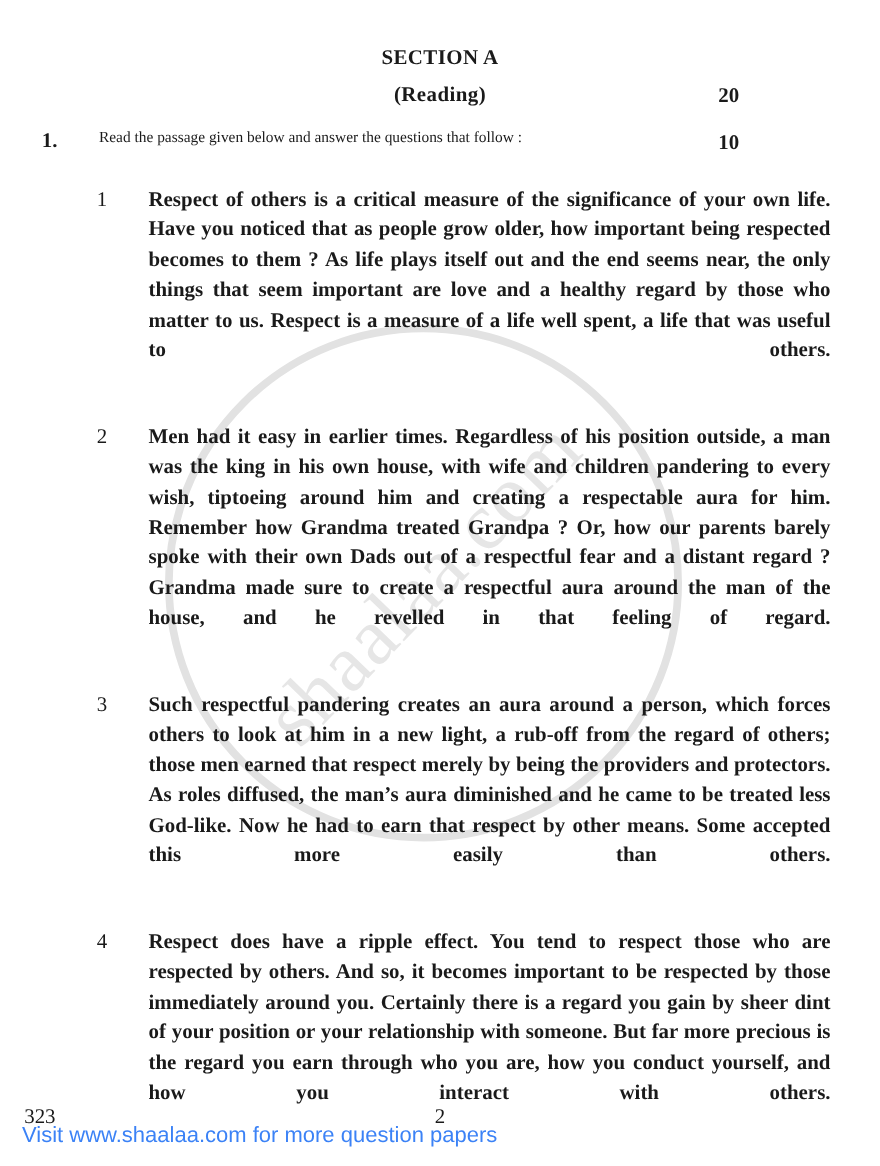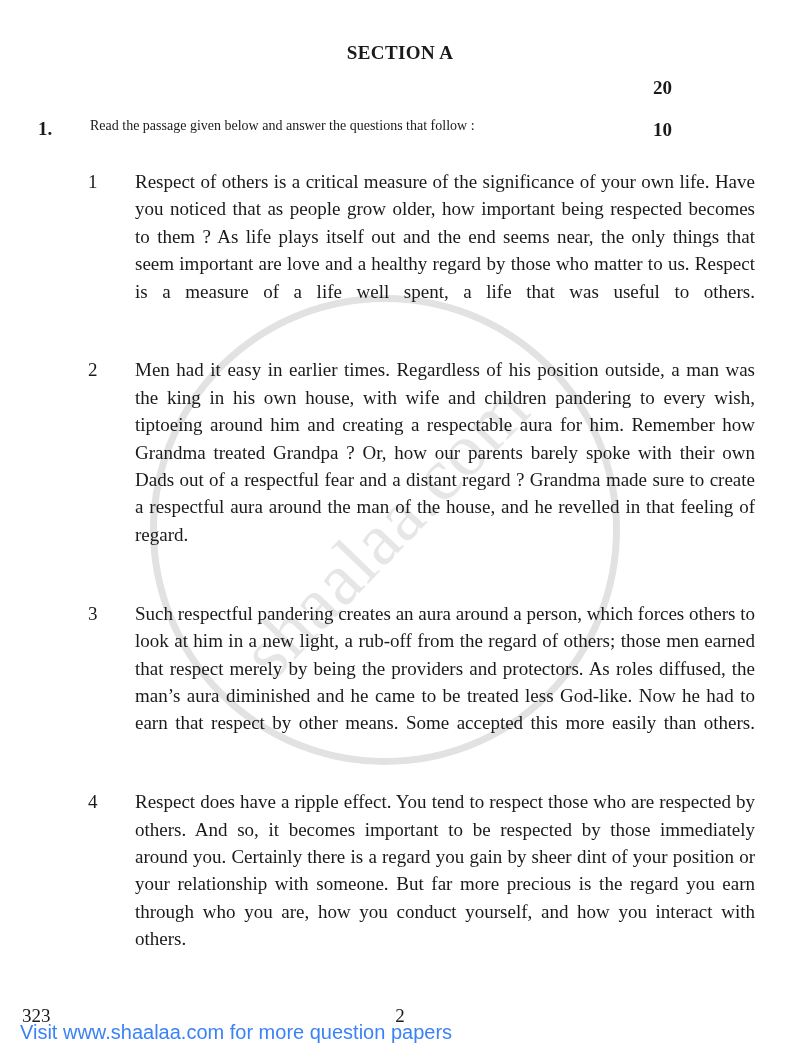--- a/index.html
+++ b/index.html
@@ -123,20 +123,21 @@
     line-height: 27.4px;
   }
   .para-body {
     margin-left: 135px;
     margin-right: 45px;
     font-size: 19px;
     line-height: 27.4px;
     text-align: justify;
     text-justify: inter-word;
     hyphens: none;
+    font-weight: bold;
   }
   .para-body::after {
     content: "";
     display: inline-block;
     width: 100%;
   }
 
   
   #footer-page-code {
     position: absolute;
@@ -172,20 +173,21 @@
   <div id="watermark-circle"></div>
   <div id="watermark-text">
     <span>shaalaa.com</span>
   </div>
 </div>
 
 <div id="page">
 
   <div class="section-heading" id="section-a-title">SECTION A</div>
 
+  <div class="section-heading" id="section-a-sub">(Reading)</div>
 
   <div class="marks" id="marks-section">20</div>
 
   <div id="question-row">
     <span id="question-number">1.</span>
     <span id="question-text">Read the passage given below and answer the questions that follow :</span>
   </div>
 
   <div class="marks" id="marks-q1">10</div>
 

